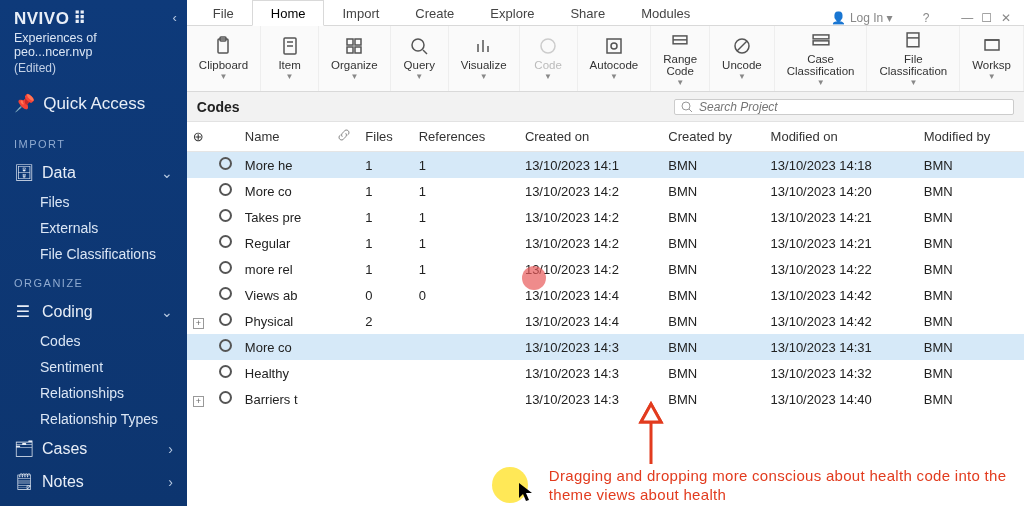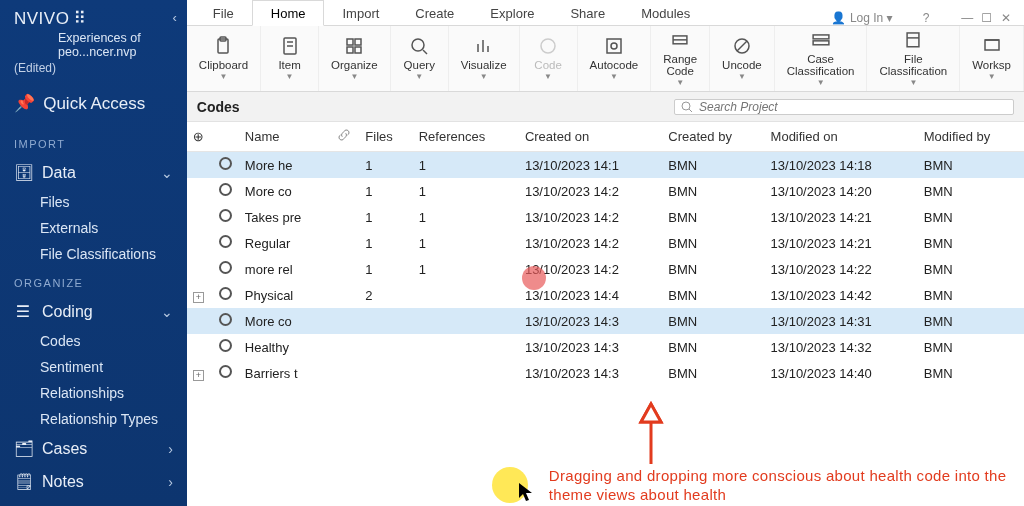--- a/index.html
+++ b/index.html
@@ -6,23 +6,23 @@
   html, body { width: 1024px; height: 506px; overflow: hidden; font-family: "Segoe UI", Arial, sans-serif; font-size: 13px; color: #222; }
   body { display: flex; background: #f9f9f9; }
 
   
   .nav {
     width: 240px; height: 100%;
     background: linear-gradient(#0e3a7a,#0d356f);
     color: #e8eef7; position: relative;
   }
   .nav-row { display:flex; align-items:center; }
-  .brand { padding: 8px 14px 2px; font-weight: 400; font-size: 17px; letter-spacing:.5px; }
+  .brand { padding: 8px 14px 2px; font-weight: 700; font-size: 17px; letter-spacing:.5px; }
   .brand-dots { margin-left:4px; letter-spacing:-2px; }
-  .project { padding: 0 14px 2px; font-size: 12.5px; color:#dbe6f5;margin-left:44px; }
+  .project { padding: 0 14px 2px; font-size: 12.5px; color:#dbe6f5; }
   .edited  { padding: 0 14px 10px; font-size: 12px; color:#c3d1e6; }
   .quick   { padding: 8px 14px 14px; font-size: 17px; font-weight: 500; }
   .quick .pin { margin-right:8px; }
   .section-hdr { padding: 10px 14px 6px; font-size: 11px; letter-spacing:1.5px; color:#8faad0; }
   .nav-item { padding: 7px 14px; font-size: 16px; display:flex; align-items:center; justify-content:space-between; cursor:pointer; }
   .nav-icon { width:18px; display:inline-block; margin-right:10px; text-align:center; }
   .nav-sub  { padding: 5px 14px 5px 40px; font-size: 14px; color:#dbe6f5; cursor:pointer; }
   .chev { color:#b6c8e0; font-size:14px; }
   .nav-collapse { position:absolute; top:10px; right:10px; color:#b6c8e0; cursor:pointer; }
 
@@ -325,20 +325,32 @@
             <td>more rel</td>
             <td></td>
             <td>1</td>
             <td>1</td>
             <td>13/10/2023 14:2</td>
             <td>BMN</td>
             <td>13/10/2023 14:22</td>
             <td>BMN</td>
           </tr>
           <tr class="row">
+            <td></td>
+            <td><span class="circle"></span></td>
+            <td>Views ab</td>
+            <td></td>
+            <td>0</td>
+            <td>0</td>
+            <td>13/10/2023 14:4</td>
+            <td>BMN</td>
+            <td>13/10/2023 14:42</td>
+            <td>BMN</td>
+          </tr>
+          <tr class="row">
             <td><span class="expand-box">+</span></td>
             <td><span class="circle"></span></td>
             <td>Physical</td>
             <td></td>
             <td>2</td>
             <td></td>
             <td>13/10/2023 14:4</td>
             <td>BMN</td>
             <td>13/10/2023 14:42</td>
             <td>BMN</td>

